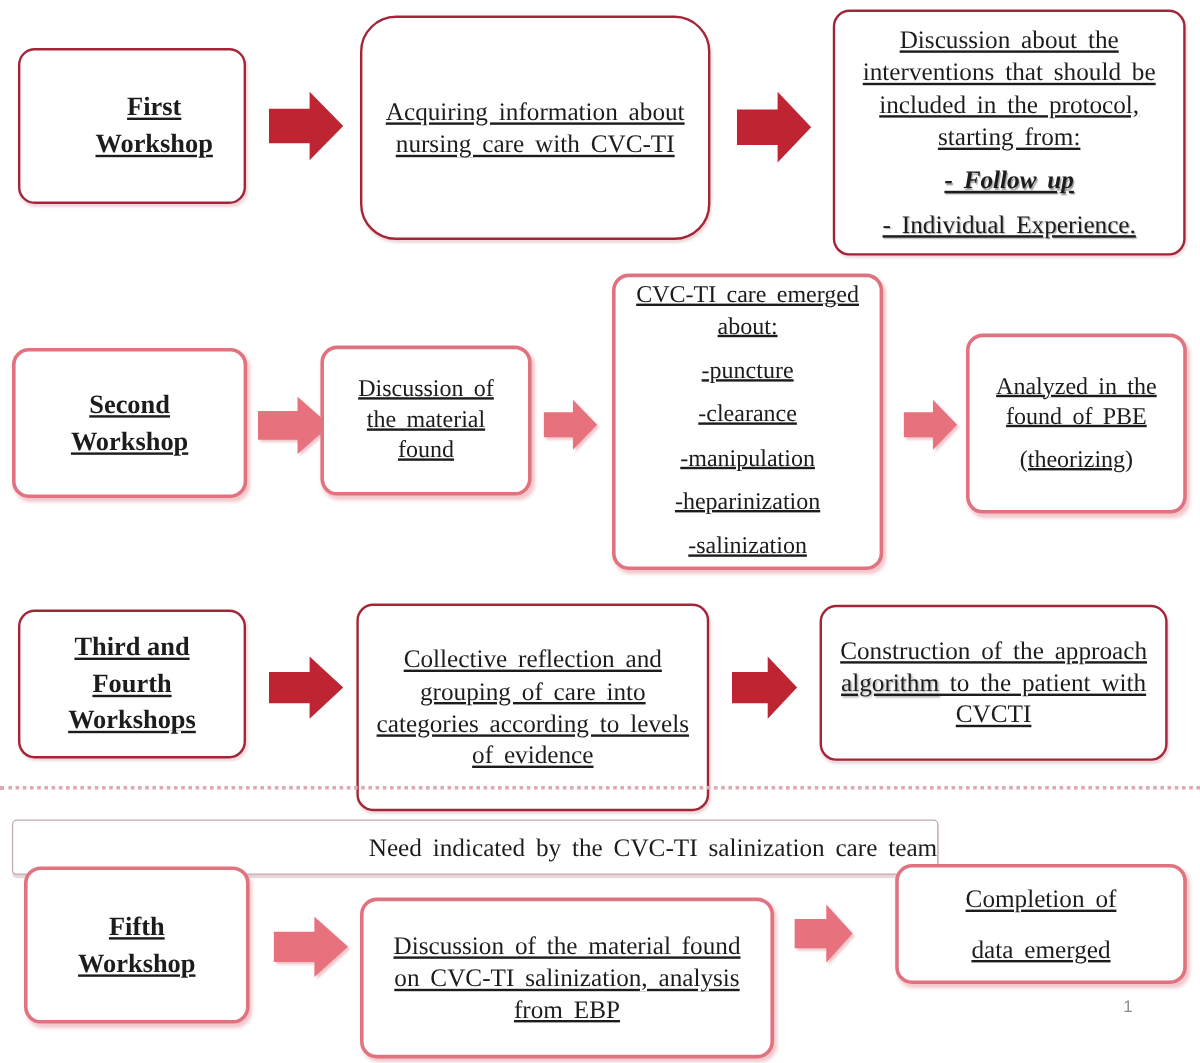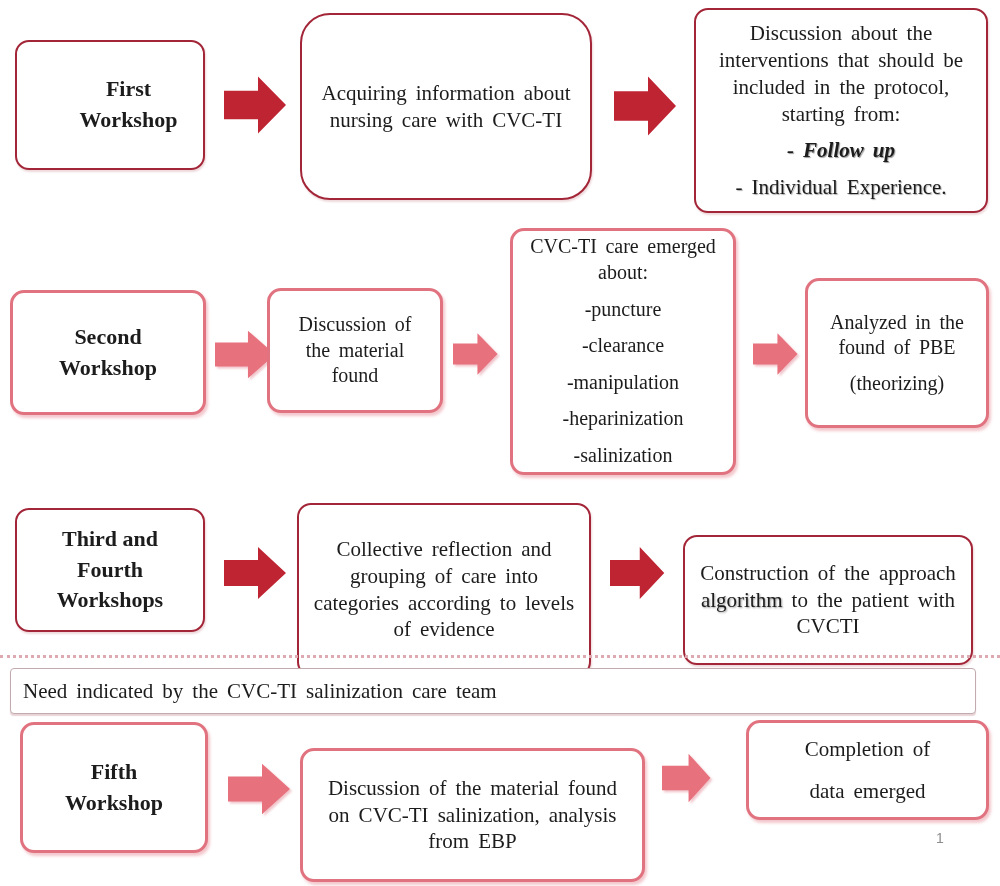--- a/index.html
+++ b/index.html
@@ -1,41 +1,41 @@
 <!DOCTYPE html>
 <html><head>
 <meta charset="utf-8">
 <style>
   html,body{margin:0;padding:0;background:#fff;}
   .stage{position:relative;width:1000px;height:886px;background:#ffffff;overflow:hidden;
          font-family:"Liberation Serif","DejaVu Serif",serif;color:#1c1c1c;}
   .box{position:absolute;background:#ffffff;display:flex;flex-direction:column;
-       align-items:center;justify-content:center;text-align:center;box-sizing:border-box;}
+       align-items:center;justify-content:center;text-align:center;box-sizing:border-box;text-decoration:underline;}
   .box.dark{border:2px solid #a32638;border-radius:14px;box-shadow:1px 2px 2px rgba(160,40,55,0.18);}
   .box.pink{border:3px solid #e0737f;border-radius:14px;box-shadow:2px 3px 3px rgba(228,130,142,0.45);}
   .label{font-weight:bold;font-size:22px;line-height:1.4;}
   .label span{display:block;}
   .body-text{font-size:21px;line-height:1.28;word-spacing:0.18em;margin:0;padding:0 14px;}
   .body-text.sm{font-size:20px;}
   .arrow{position:absolute;}
   .arrow svg{display:block;width:100%;height:100%;}
   .arrow.dark svg polygon{fill:#bf2433;}
   .arrow.pink svg polygon{fill:#e8717e;}
   .arrow.pink{filter:drop-shadow(2px 2px 1px rgba(228,150,160,0.55));}
   .p-gap{margin-top:10px;}
   .follow-up{font-weight:bold;font-style:italic;text-shadow:1px 1px 1px #9a9a9a;}
   .ind-exp{text-shadow:1px 1px 1px #b0b0b0;}
   .algo{text-shadow:1px 1px 2px #9a9a9a;}
   .list-item{margin-top:11px;}
   .dotted-line{position:absolute;left:0;top:655px;width:1000px;height:0;
                border-top:3px dotted #dcaab0;}
-  .banner{position:absolute;left:10px;top:668px;width:966px;height:46px;
+  .banner{position:absolute;left:10px;top:683px;width:772px;height:46px;
           border:1px solid #c2abae;border-radius:4px;background:#fff;
           display:flex;align-items:center;box-sizing:border-box;
-          box-shadow:0 2px 1px rgba(210,170,175,0.5);}
+          box-shadow:0 2px 1px rgba(210,170,175,0.5);justify-content:flex-end;}
   .banner p{font-size:21px;margin:0;padding-left:12px;word-spacing:0.18em;}
   .page-number{position:absolute;left:928px;top:830px;width:24px;text-align:center;
                font-family:"Liberation Sans","DejaVu Sans",sans-serif;
                font-size:14px;color:#8c8c8c;}
   .tall-gap{line-height:2.0;}
 </style>
 </head>
 <body>
 
 <div class="stage">
@@ -123,21 +123,21 @@
   <div class="box dark" style="left:297px;top:503px;width:294px;height:173px;">
     <p class="body-text">Collective reflection and grouping of care into categories according to levels of evidence</p>
   </div>
 
   <div class="arrow dark" style="left:610px;top:543px;width:56px;height:60px;">
     <svg viewBox="0 0 64 60" preserveAspectRatio="none">
         <polygon points="0,17 34,17 34,4 62,30 34,56 34,43 0,43"></polygon>
       </svg>
   </div>
 
-  <div class="box dark" style="left:683px;top:535px;width:290px;height:130px;">
+  <div class="box dark" style="left:683px;top:504px;width:290px;height:130px;">
     <p class="body-text"><span>Construction of the approach </span><span class="algo">algorithm</span><span> to the patient with CVCTI</span></p>
   </div>
 
   <div class="dotted-line"></div>
 
   <div class="banner">
     <p>Need indicated by the CVC-TI salinization care team</p>
   </div>
 
   <div class="box pink label" style="left:20px;top:722px;width:188px;height:131px;">

